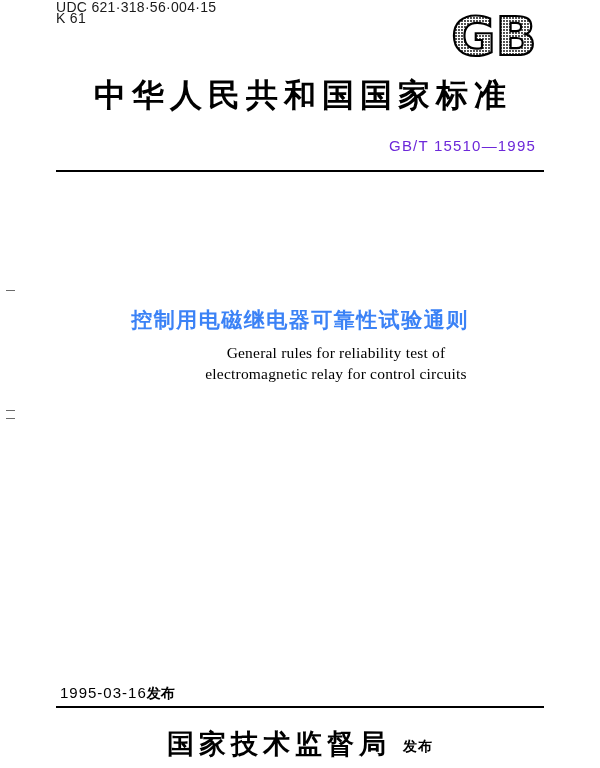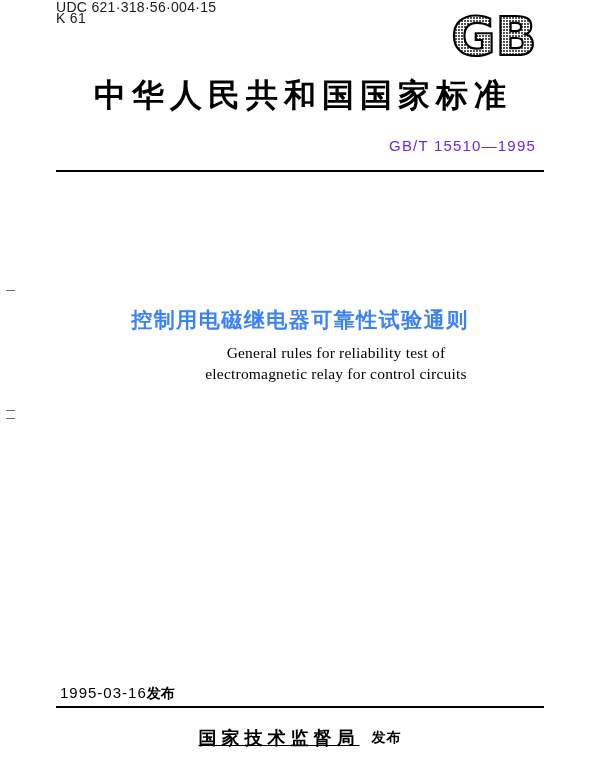--- a/index.html
+++ b/index.html
@@ -167,23 +167,22 @@
     position: absolute;
     left: 0;
     top: 726px;
     width: 600px;
     text-align: center;
     font-family: "DejaVu Sans", "Liberation Sans", sans-serif;
     color: #000000;
   }
   .publisher .org {
     font-weight: bold;
-    font-size: 18px;
+    font-size: 27px;
     letter-spacing: 5px;
-    text-decoration: underline;
   }
   .publisher .verb {
     font-weight: bold;
     font-size: 14px;
     letter-spacing: 1px;
     margin-left: 12px;
     position: relative;
     top: -2px;
   }
 </style>

